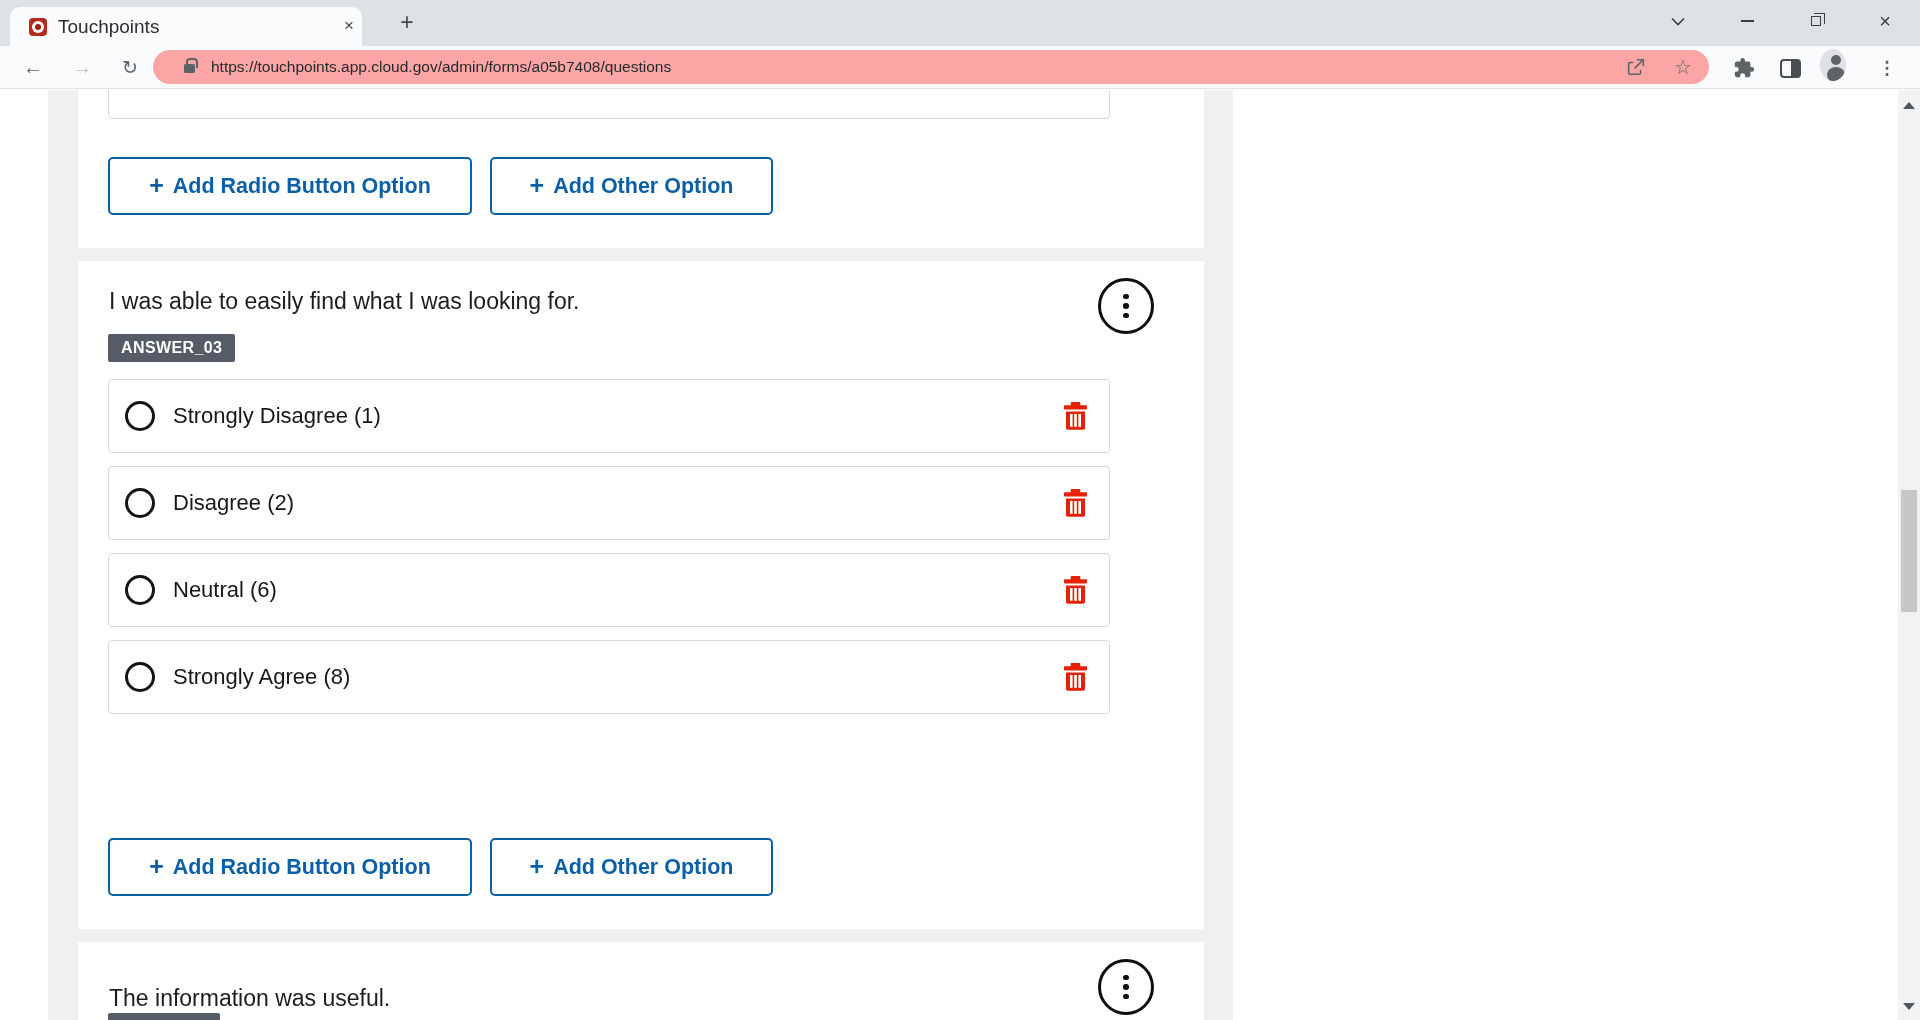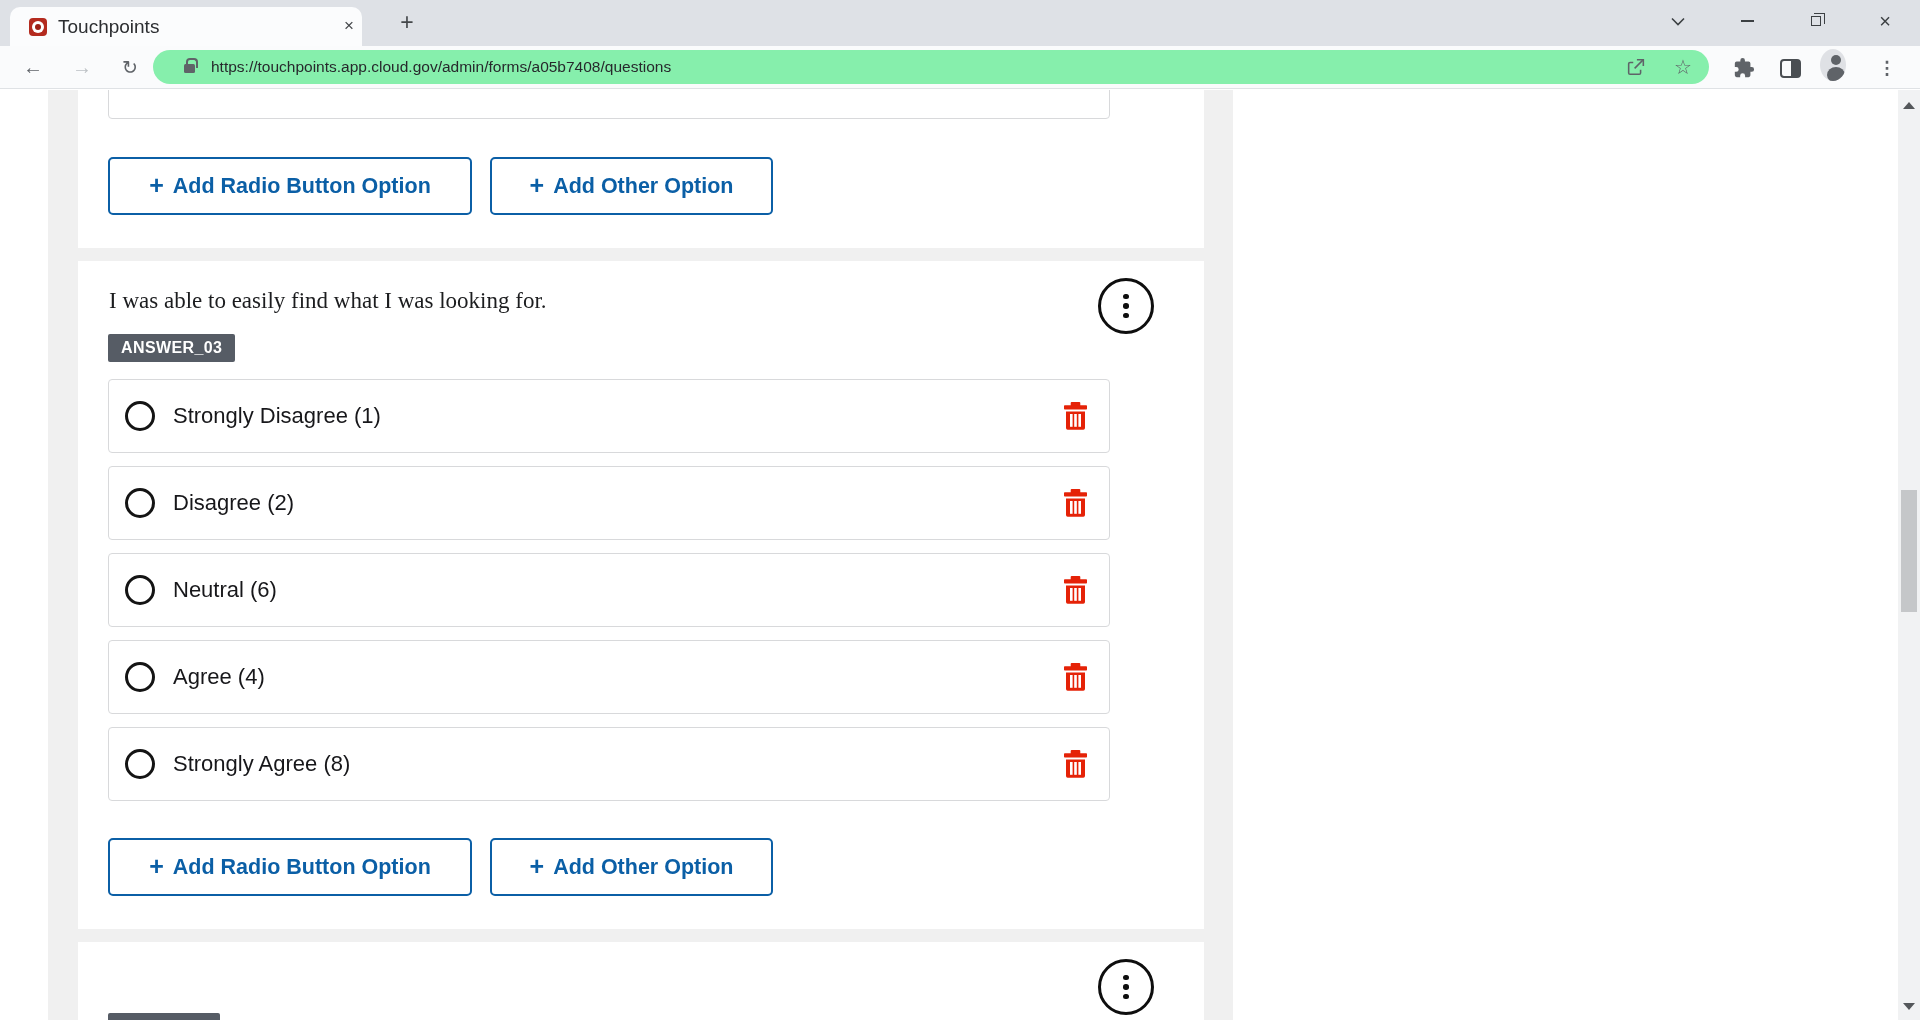--- a/index.html
+++ b/index.html
@@ -26,21 +26,21 @@
   .wc-min-bar { width:13px; height:1.6px; background:#3c4043; }
   .wc-restore { position:relative; width:10px; height:10px; border:1.5px solid #3c4043; background:transparent; }
   .wc-restore::before { content:""; position:absolute; left:1.5px; top:-4.5px; width:10px; height:10px;
                         border:1.5px solid #3c4043; border-left:none; border-bottom:none; }
   .wc-close-x { font-size:20px; font-weight:300; line-height:20px; }
 
   .toolbar { position:absolute; left:0; top:46px; width:1920px; height:43px; background:#fafbfc;
              border-bottom:1px solid #dfe2e5; }
   .navbtn { position:absolute; top:0; height:42px; width:40px; display:flex; align-items:center;
             justify-content:center; font-size:20px; color:#5f6368; }
-  .omnibox { position:absolute; left:153px; top:4px; width:1556px; height:34px; background:#86efac;
+  .omnibox { position:absolute; left:153px; top:4px; width:1556px; height:34px; background:#fca5a5;
              border-radius:17px; }
   .lock { position:absolute; left:31px; top:14px; width:11px; height:9px; background:#5f6368; border-radius:1.5px; }
   .lock::before { content:""; position:absolute; top:-6px; left:1.5px; width:8px; height:8px;
                   border:2px solid #5f6368; border-bottom:none; border-radius:4px 4px 0 0; }
   .urltext { position:absolute; left:58px; top:0; line-height:34px; font-size:15.5px; color:#27292c; }
   .boxicon { position:absolute; top:5px; width:24px; height:24px; display:flex; align-items:center;
              justify-content:center; }
   .tb-icon { position:absolute; top:9px; width:26px; height:26px; display:flex; align-items:center;
              justify-content:center; color:#5f6368; }
   .star-glyph { font-size:20px; color:#5f6368; }
@@ -51,21 +51,21 @@
                       border-radius:50%; background:#5f6368; }
   .sidepanel-glyph { width:21px; height:19px; border:2.6px solid #4a4e52; border-radius:4px; position:relative; }
   .sidepanel-glyph::after { content:""; position:absolute; right:0; top:0; bottom:0; width:8px; background:#4a4e52; }
   .kebab-glyph { font-size:18px; font-weight:bold; color:#5f6368; letter-spacing:0; }
 
   
   .content { position:absolute; left:0; top:90px; width:1920px; height:930px; background:#fff; }
   .gray-container { position:absolute; left:48px; top:0; width:1185px; height:930px; background:#f0f0f0;
                     overflow:hidden; }
   .card { position:absolute; left:30px; width:1126px; background:#fff; }
-  .q-title { position:absolute; left:31px; font-size:23px; line-height:32px; color:#1c1d1f;font-family:Liberation Serif, serif; }
+  .q-title { position:absolute; left:31px; font-size:23px; line-height:32px; color:#1c1d1f; }
   .badge { position:absolute; left:30px; display:inline-block; background:#565c65; color:#fff;
            font-size:16px; font-weight:600; letter-spacing:0.4px; padding:5px 13px; border-radius:2px; }
   .kebab-btn { position:absolute; left:1020px; top:17px; width:56px; height:56px; border:3px solid #0e0e0e;
                border-radius:50%; background:#fff; display:flex; flex-direction:column; align-items:center;
                justify-content:center; gap:4px; }
   .kebab-dot { width:5.5px; height:5.5px; border-radius:50%; background:#0e0e0e; }
   .opt-rows { position:absolute; left:30px; top:118px; width:1074px; }
   .opt-row { width:1002px; height:74px; border:1.5px solid #d8d9db; border-radius:4px; background:#fff;
              display:flex; align-items:center; margin-bottom:13px; }
   .radio { width:30px; height:30px; border:3.2px solid #141414; border-radius:50%; margin-left:16px;
@@ -212,34 +212,20 @@
               <rect x="0.5" y="3.2" width="23" height="4.3" rx="0.8"></rect>
               <path d="M2.5 9.6h19V26a1.7 1.7 0 0 1-1.7 1.7H4.2A1.7 1.7 0 0 1 2.5 26z"></path>
               <rect x="6.5" y="12" width="2.6" height="12.8" fill="#fff"></rect>
               <rect x="10.7" y="12" width="2.6" height="12.8" fill="#fff"></rect>
               <rect x="14.9" y="12" width="2.6" height="12.8" fill="#fff"></rect>
             </svg>
           </span>
         </div>
         <div class="opt-row">
           <span class="radio"></span>
-          <span class="opt-label">Agree (4)</span>
-          <span class="trash">
-            <svg width="25" height="28" viewBox="0 0 24 28" fill="#e52207">
-              <rect x="7.2" y="0" width="9.6" height="5" rx="1"></rect>
-              <rect x="0.5" y="3.2" width="23" height="4.3" rx="0.8"></rect>
-              <path d="M2.5 9.6h19V26a1.7 1.7 0 0 1-1.7 1.7H4.2A1.7 1.7 0 0 1 2.5 26z"></path>
-              <rect x="6.5" y="12" width="2.6" height="12.8" fill="#fff"></rect>
-              <rect x="10.7" y="12" width="2.6" height="12.8" fill="#fff"></rect>
-              <rect x="14.9" y="12" width="2.6" height="12.8" fill="#fff"></rect>
-            </svg>
-          </span>
-        </div>
-        <div class="opt-row">
-          <span class="radio"></span>
           <span class="opt-label">Strongly Agree (8)</span>
           <span class="trash">
             <svg width="25" height="28" viewBox="0 0 24 28" fill="#e52207">
               <rect x="7.2" y="0" width="9.6" height="5" rx="1"></rect>
               <rect x="0.5" y="3.2" width="23" height="4.3" rx="0.8"></rect>
               <path d="M2.5 9.6h19V26a1.7 1.7 0 0 1-1.7 1.7H4.2A1.7 1.7 0 0 1 2.5 26z"></path>
               <rect x="6.5" y="12" width="2.6" height="12.8" fill="#fff"></rect>
               <rect x="10.7" y="12" width="2.6" height="12.8" fill="#fff"></rect>
               <rect x="14.9" y="12" width="2.6" height="12.8" fill="#fff"></rect>
             </svg>
@@ -251,20 +237,21 @@
         <span class="btn-plus">+</span>
         <span>Add Radio Button Option</span>
       </div>
       <div class="btn-outline" style="left:412px; top:577px; width:283px;">
         <span class="btn-plus">+</span>
         <span>Add Other Option</span>
       </div>
     </div>
 
     <div class="card" style="top:852px; height:120px;">
+      <div class="q-title" style="top:40px;">The information was useful.</div>
       <div class="badge" style="top:71px; width:112px; height:30px;"></div>
       <div class="kebab-btn">
         <span class="kebab-dot"></span>
         <span class="kebab-dot"></span>
         <span class="kebab-dot"></span>
       </div>
     </div>
 
   </div>
 

